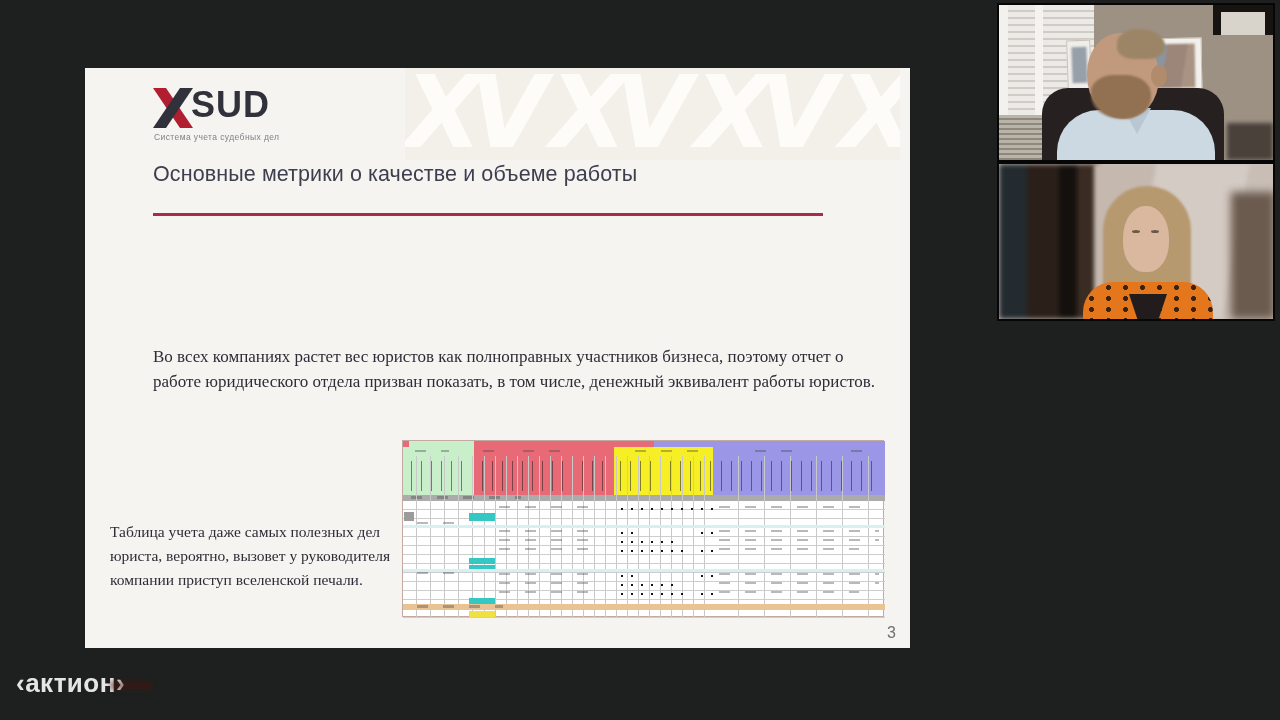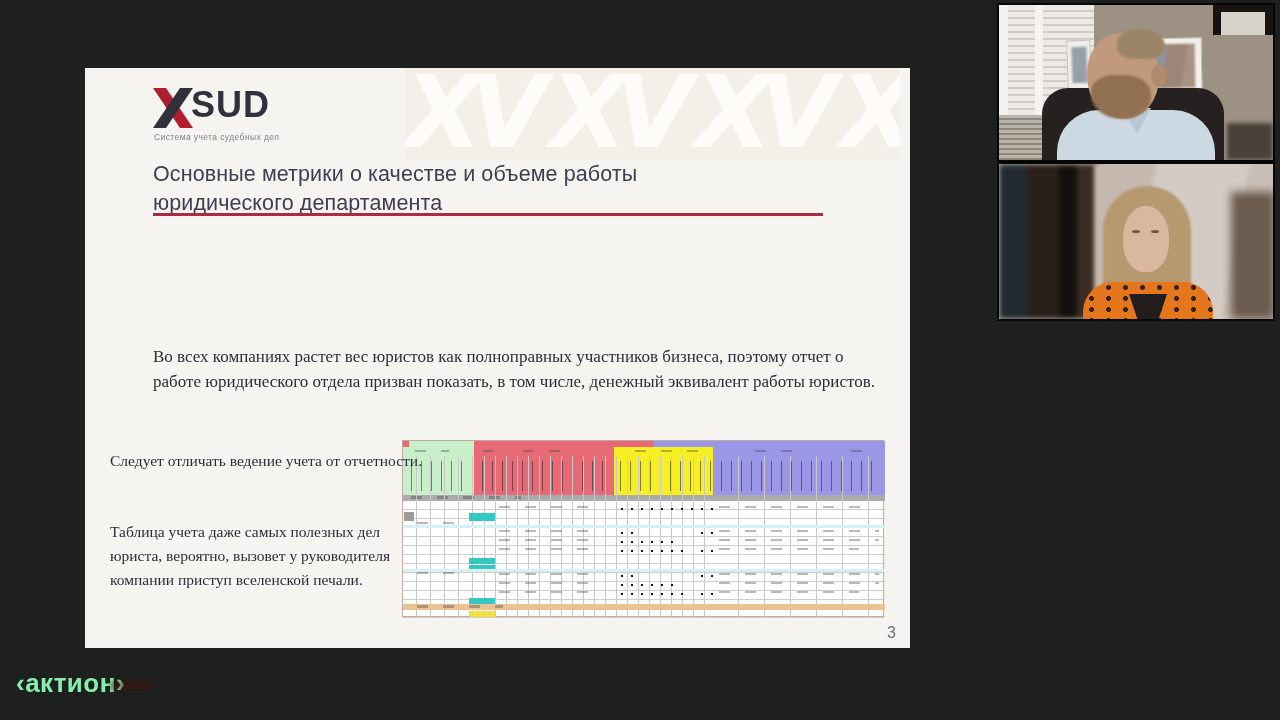--- a/index.html
+++ b/index.html
@@ -53,21 +53,21 @@
   .smear { height:3px;
      background:repeating-linear-gradient(90deg, rgba(70,70,70,.38) 0 11px, transparent 11px 26px); }
 
   
   .feed { position:absolute; left:997px; width:278px; background:#060606; padding:2px; }
   .feed-inner { position:relative; width:274px; height:100%; overflow:hidden; background:#9d9184; }
   .feed .p { position:absolute; }
 
   
   .wordmark { position:absolute; left:16px; top:668px; font-size:26px; font-weight:bold;
-              color:#86efac; letter-spacing:0.5px; }
+              color:#e5e5e5; letter-spacing:0.5px; }
   .wordmark-fade { position:absolute; left:110px; top:681px; width:42px; height:9px;
               background:#4a120e; opacity:.45; filter:blur(2px); }
 </style>
 </head>
 <body>
 
 <div id="stage">
 
   <div class="slide">
 
@@ -82,27 +82,25 @@
       <svg class="logo-x" viewBox="0 0 40 40">
         <polygon points="0,0 13,0 40,40 27,40" fill="#b01e30"></polygon>
         <polygon points="27,0 40,0 13,40 0,40" fill="#30313a"></polygon>
       </svg>
       <span class="logo-word">SUD</span>
       <span class="logo-tag">Система учета судебных дел</span>
     </div>
 
     <div class="title">
       <div>Основные метрики о качестве и объеме работы</div>
-      <div>юридического департамента</div>
     </div>
     <div class="title-rule"></div>
 
     <div class="para" style="top:252px;margin-top:24px;">Во всех компаниях растет вес юристов как полноправных участников бизнеса, поэтому отчет о работе юридического отдела призван показать, в том числе, денежный эквивалент работы юристов.</div>
 
-    <div class="note" style="top:381px;">Следует отличать ведение учета от отчетности.</div>
     <div class="note" style="top:452px;">Таблица учета даже самых полезных дел юриста, вероятно, вызовет у руководителя компании приступ вселенской печали.</div>
 
     <div class="sheet">
 
       <div style="left:0;top:0;width:6px;height:6px;background:#e86a76;"></div>
       <div style="left:6px;top:0;width:65px;height:6px;background:#c8efc9;"></div>
       <div style="left:71px;top:0;width:180px;height:6px;background:#e86a76;"></div>
       <div style="left:251px;top:0;width:231px;height:6px;background:#9b97e6;"></div>
 
       <div style="left:0;top:6px;width:71px;height:9px;background:#c8efc9;"></div>

